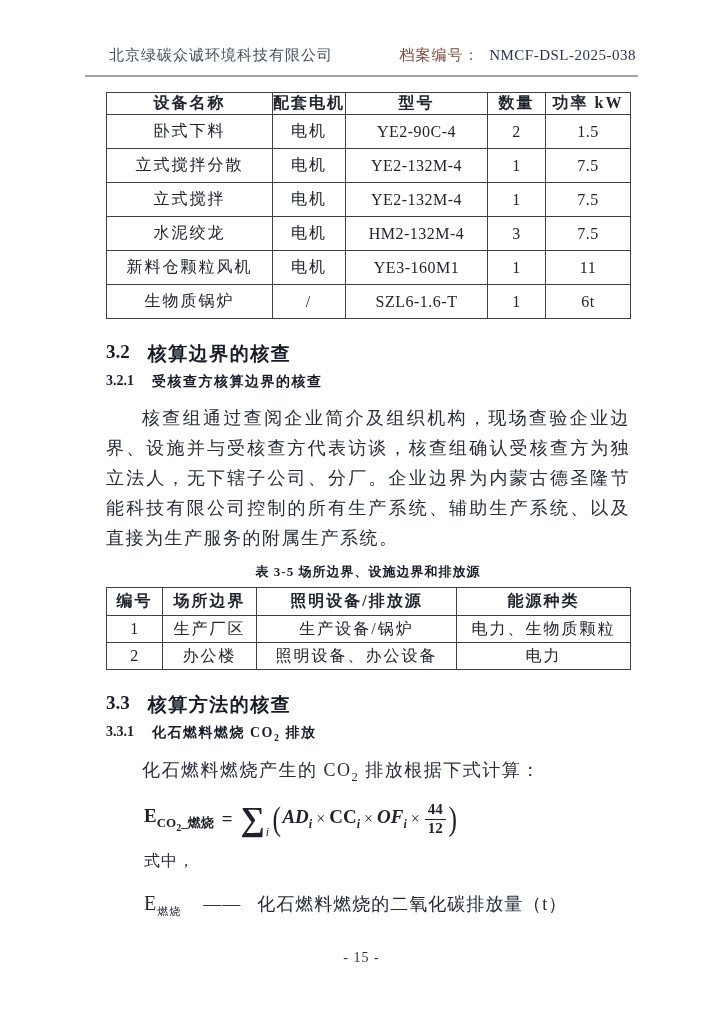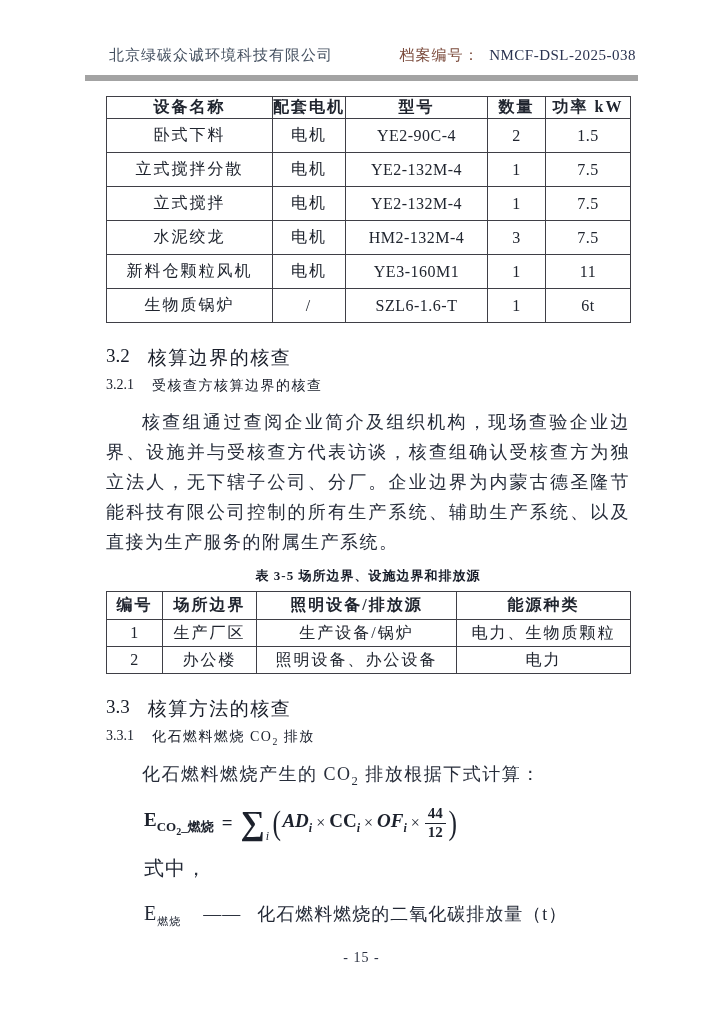--- a/index.html
+++ b/index.html
@@ -10,21 +10,21 @@
     color:#232936;
     position:relative;
     overflow:hidden;
   }
   
   .page-header {
     margin:46px 85px 0 85px;
     width:553px;
     display:flex; justify-content:space-between; align-items:baseline;
     padding:0 2px 10px 24px;
-    border-bottom:6px solid #a3a3a3;
+    border-bottom:2px solid #a3a3a3;
     font-size:15px;
   }
   .company-name { color:#445060; letter-spacing:1px; }
   .doc-no { white-space:nowrap; }
   .doc-no .label { color:#7b4b3c; letter-spacing:1px; }
   .doc-no .value { color:#2a3350; letter-spacing:0.5px; margin-left:6px; }
 
   
   .content { margin-left:106px; width:524px; }
 
@@ -49,21 +49,21 @@
 
   .bound-table th { height:28px; }
   .bound-table td { height:27px; }
   .c-b-no   { width:56px; }
   .c-b-place{ width:94px; }
   .c-b-src  { width:200px; }
   .c-b-energy{ width:174px; }
 
   
   .sec-heading {
-    font-weight:normal; font-size:19px; color:#171c28;
+    font-weight:bold; font-size:19px; color:#171c28;
     display:flex; letter-spacing:1.5px;
     margin-top:22px;
   }
   .sec-heading .sec-num { letter-spacing:0; margin-right:18px; }
   .sub-heading { font-size:14px; margin-top:6px; }
   .body-para {
     margin-top:12px;
     font-size:18px; line-height:30px;
     letter-spacing:1.5px;
     text-align:justify;
@@ -90,21 +90,21 @@
   .f-sigma-wrap { display:flex; align-items:flex-end; }
   .f-sigma { font-size:34px; line-height:0.9; font-weight:bold; }
   .f-sigma-sub { font-size:12px; font-style:italic; margin:0 2px 0 1px; transform:translateY(6px); }
   .f-paren { font-size:34px; font-weight:300; line-height:1; transform:scaleX(0.75); color:#1c212c; }
   .f-term { font-style:italic; font-weight:bold; }
   .f-term sub { font-style:italic; font-size:12px; }
   .f-roman { font-style:normal; }
   .f-times { margin:0 4px; font-size:16px; }
   .frac { display:inline-flex; flex-direction:column; align-items:center; font-size:15px; font-weight:bold; line-height:1.15; margin:0 1px;text-align:center; }
   .frac .num { border-bottom:1.5px solid #1c212c; padding:0 3px; }
-  .where-line { margin-top:14px; margin-left:38px; font-size:20px; letter-spacing:1px; }
+  .where-line { margin-top:14px; margin-left:38px; font-size:16px; letter-spacing:1px; }
   .def-line {
     margin-top:20px; margin-left:38px;
     font-size:18px; letter-spacing:1px;
     display:flex; align-items:baseline;
   }
   .def-line .sym { font-size:20px; }
   .def-line .sym sub { font-size:11px; }
   .def-line .dash { margin:0 16px 0 22px; }
 
   

